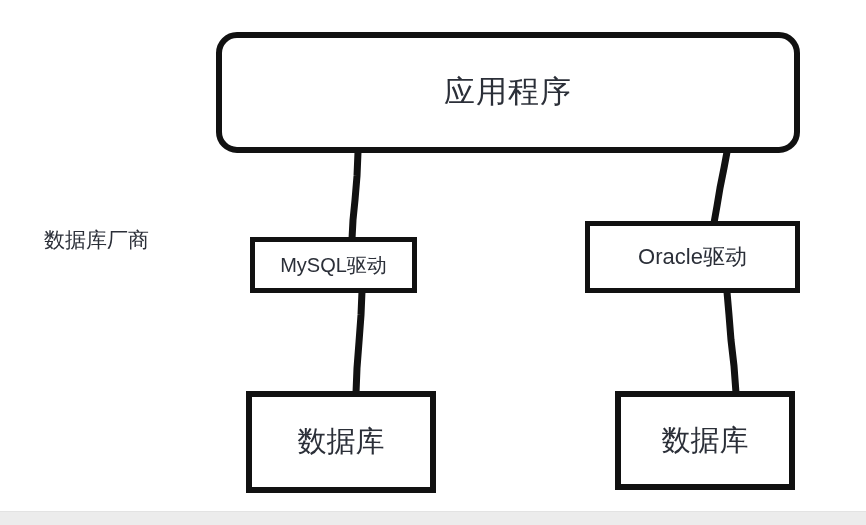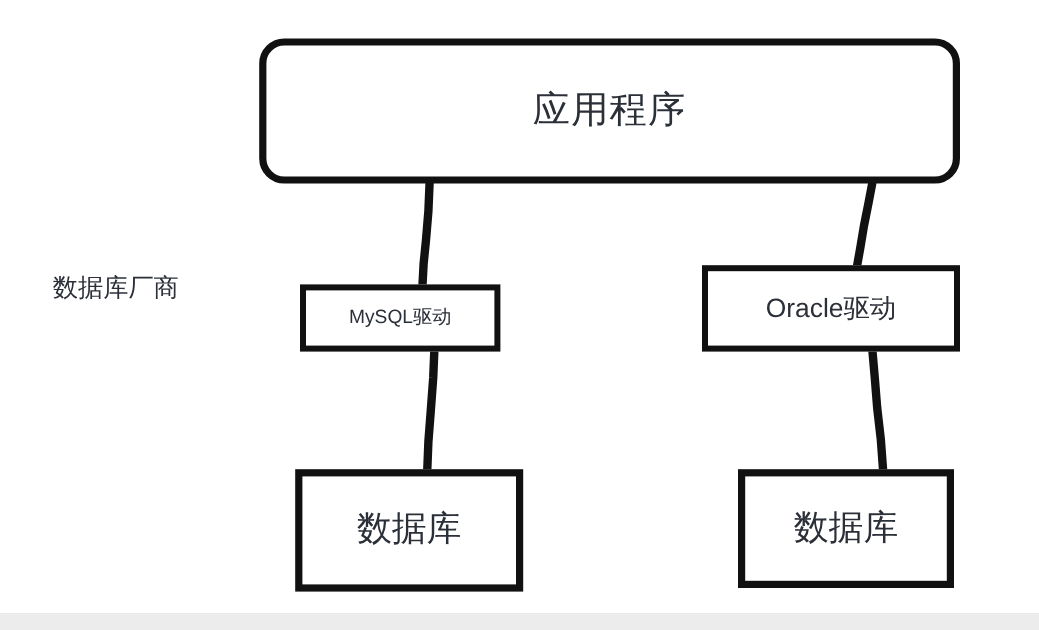--- a/index.html
+++ b/index.html
@@ -65,21 +65,21 @@
   }
   
   #node-mysql-driver {
     left: 250px;
     top: 237px;
     width: 167px;
     height: 56px;
     border-width: 5px;
   }
   #node-mysql-driver .node-label {
-    font-size: 16px;
+    font-size: 20px;
   }
   #node-oracle-driver {
     left: 585px;
     top: 221px;
     width: 215px;
     height: 72px;
     border-width: 5px;
   }
   #node-oracle-driver .node-label {
     font-size: 22px;

